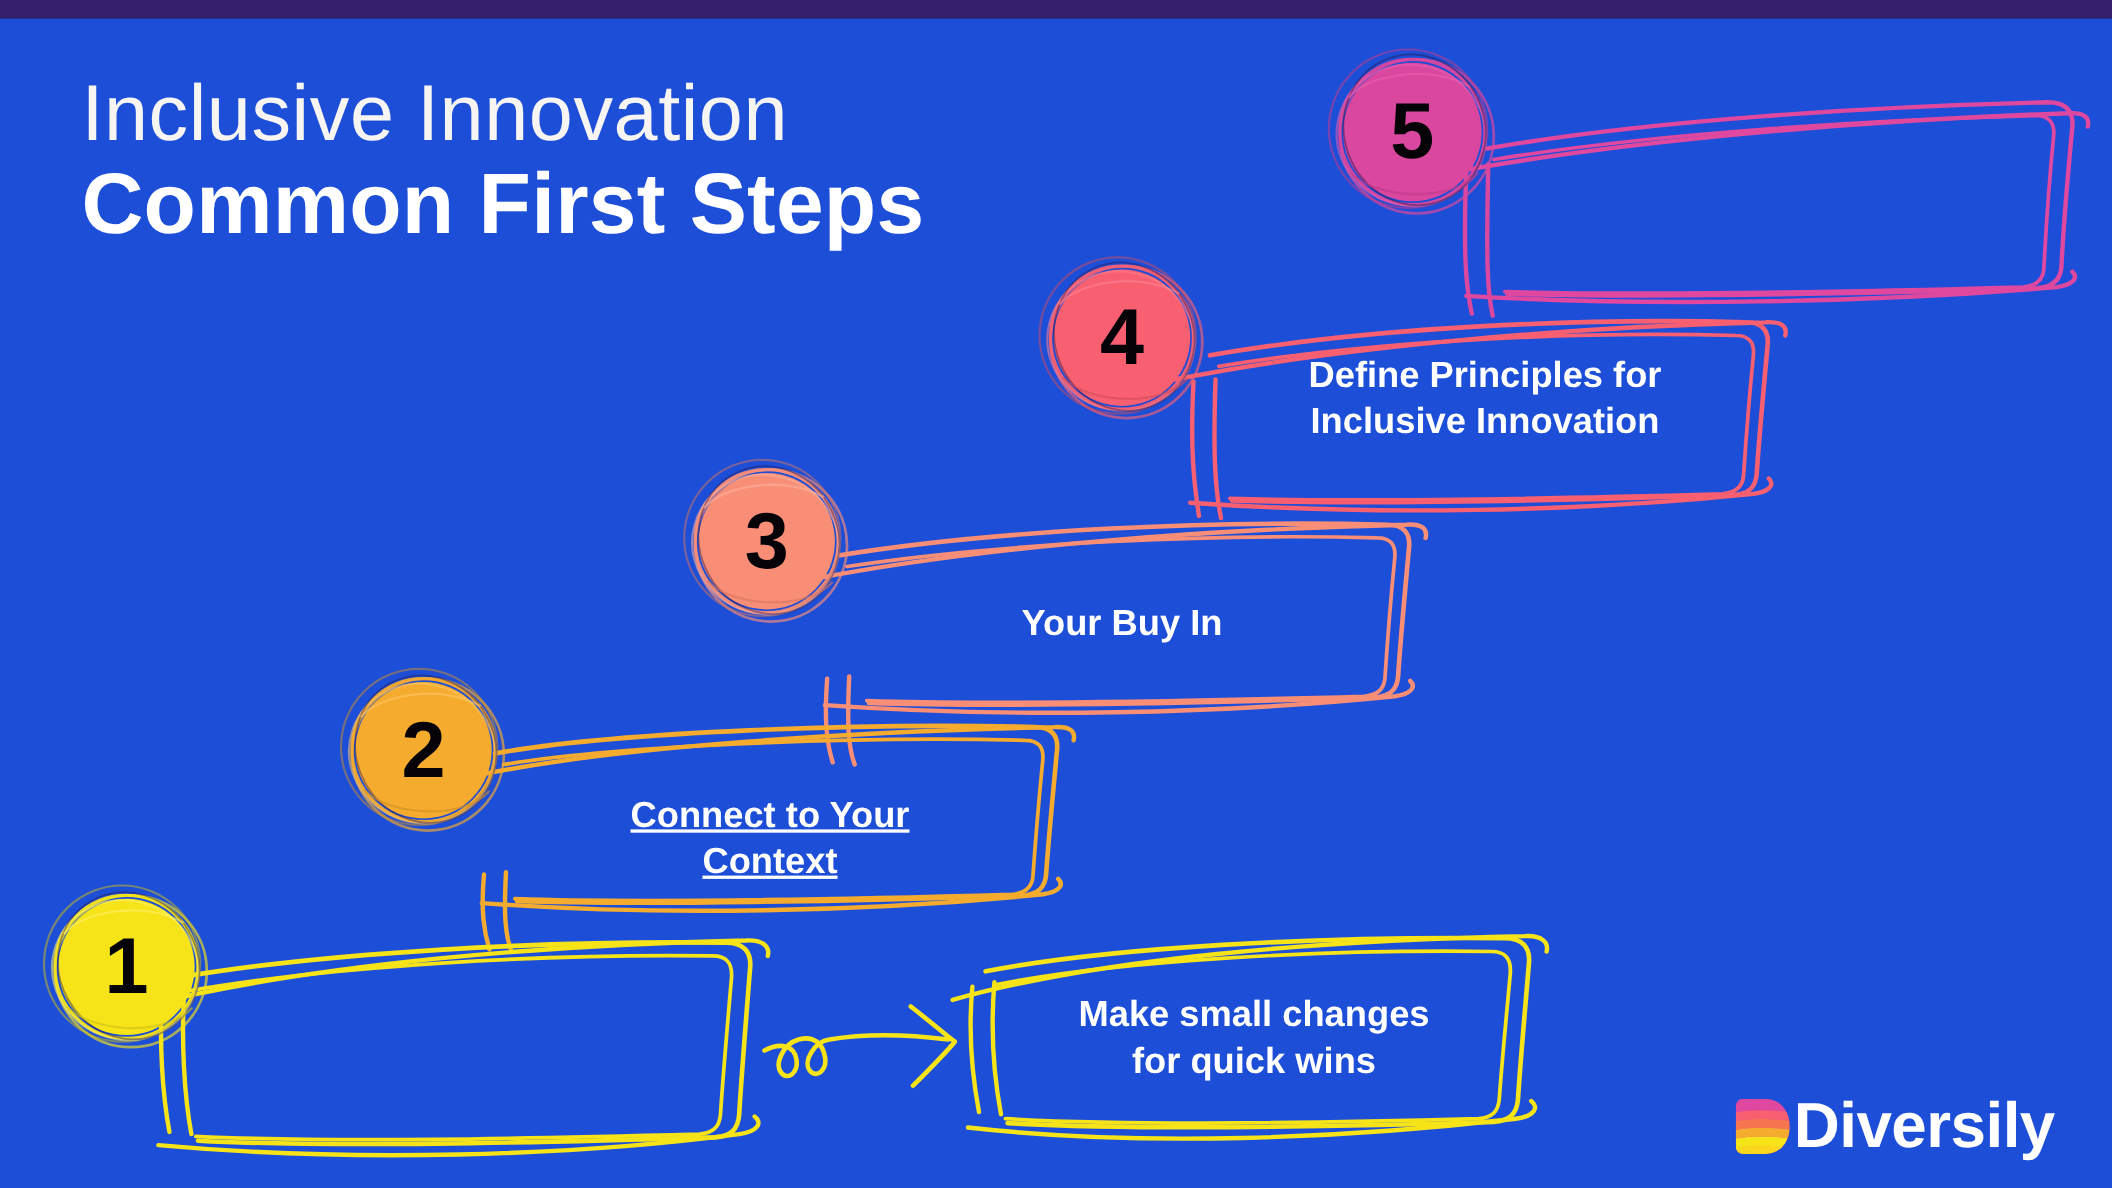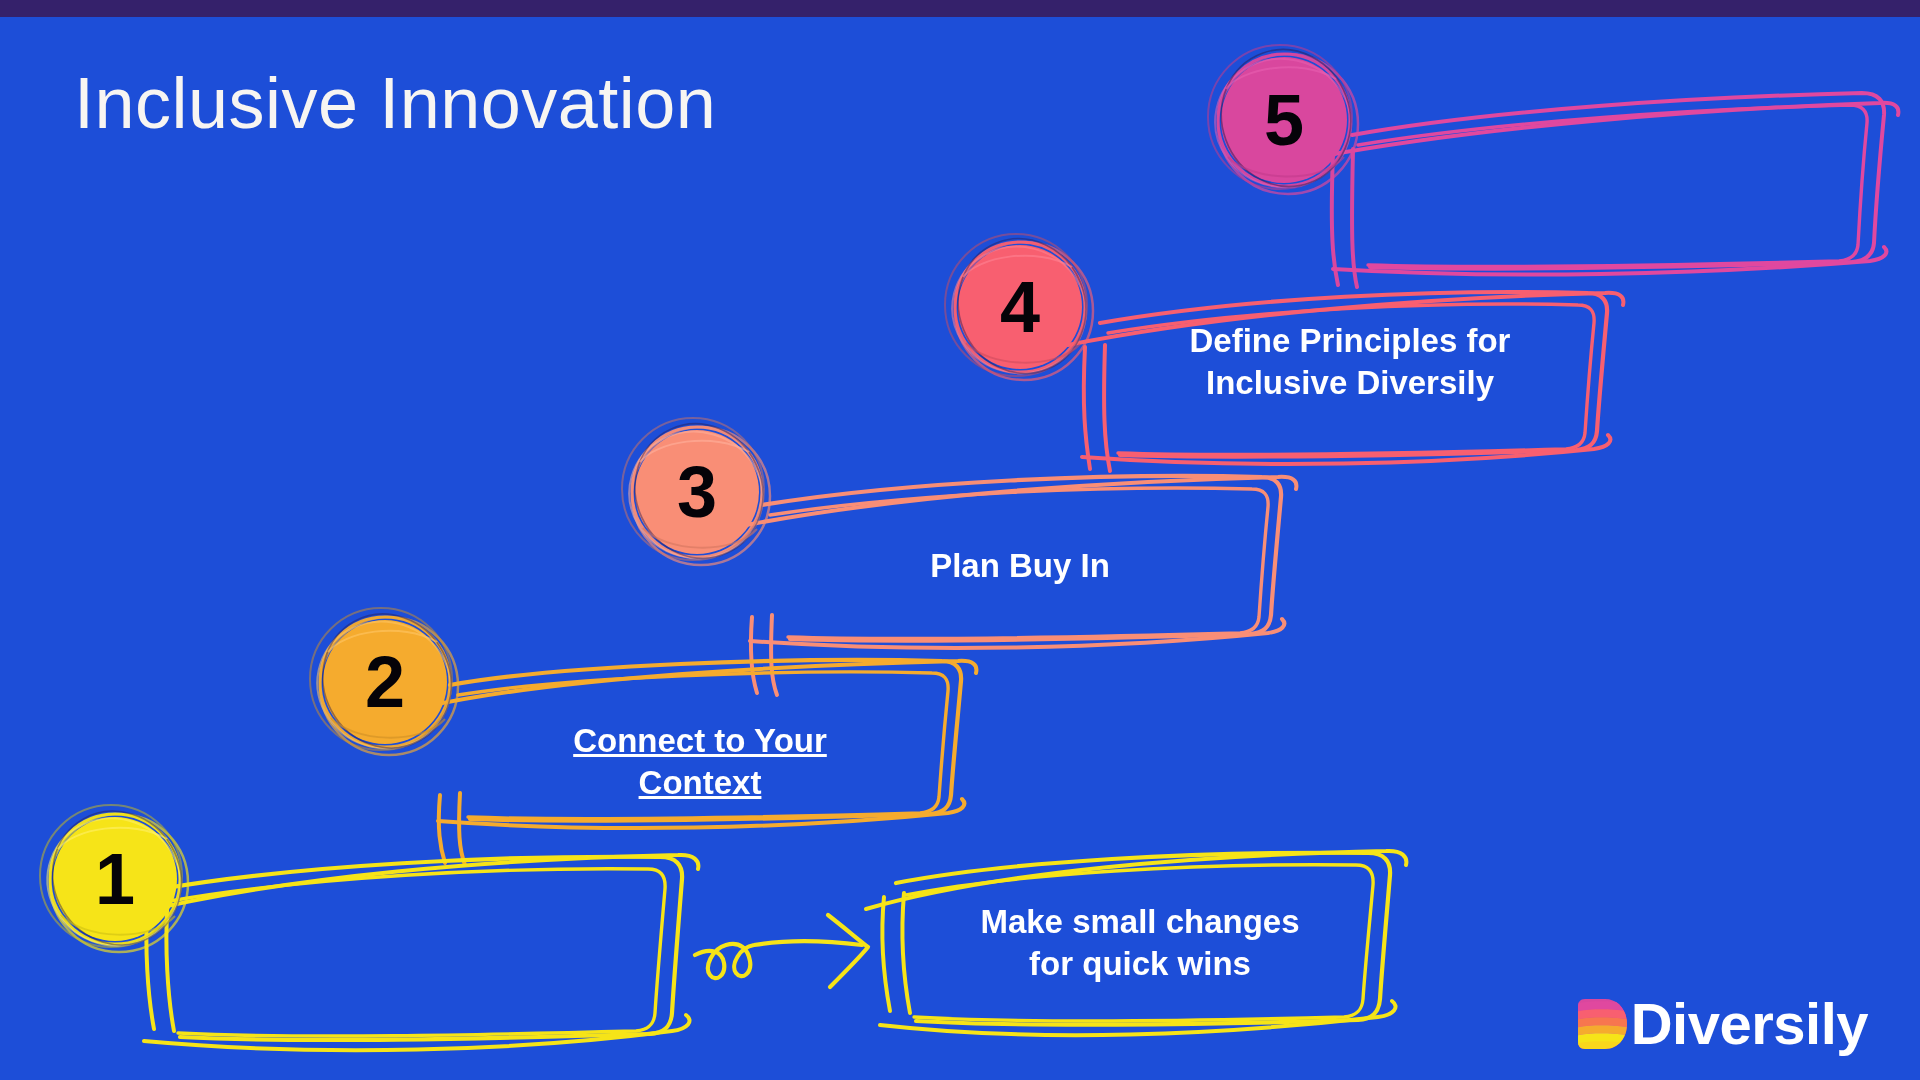--- a/index.html
+++ b/index.html
@@ -85,20 +85,21 @@
     line-height: 1;
   }
 </style>
 </head>
 <body>
 
 <div id="stage">
 
   <div id="title-block">
     <div id="title-line1">Inclusive Innovation</div>
+    <div id="title-line2">Common First Steps</div>
   </div>
 
   <svg class="svg-layer" viewBox="0 0 1920 1080">
 
     <g>
 
       <path d="M1333,135 C1330,220 1333,245 1338,268" stroke="#d9479e" stroke-width="4" fill="none" stroke-linecap="round"></path>
       <path d="M1353,132 C1351,220 1352,248 1357,270" stroke="#d9479e" stroke-width="4" fill="none" stroke-linecap="round"></path>
 
       <path d="M1352,118 C1500,92 1700,80 1862,76 C1878,76 1885,84 1884,98 C1880,140 1876,186 1874,226 C1873,238 1866,244 1852,245 C1690,250 1500,254 1370,250" stroke="#e0489f" stroke-width="4" fill="none" stroke-linecap="round" stroke-linejoin="round"></path>
@@ -226,23 +227,23 @@
   </div>
   <div class="step-num" style="left:325px; top:605px; width:120px; height:120px; font-size:72px;">
     <span>2</span>
   </div>
   <div class="step-num" style="left:55px; top:802px; width:120px; height:120px; font-size:72px;">
     <span>1</span>
   </div>
 
 
   <div class="step-label" style="left:1120px; top:303px; width:460px; font-size:33px;">Define Principles for
-Inclusive Diversily</div>
-
-  <div class="step-label" style="left:790px; top:528px; width:460px; font-size:33px;">Plan Buy In</div>
+Inclusive Innovation</div>
+
+  <div class="step-label" style="left:790px; top:528px; width:460px; font-size:33px;">Your Buy In</div>
 
   <div class="step-label" style="left:470px; top:703px; width:460px; font-size:33px;text-decoration:underline;">Connect to Your
 Context</div>
 
 
   <div class="step-label" style="left:915px; top:884px; width:450px; font-size:33px;">Make small changes
 for quick wins</div>
 
   <div id="logo">
     <svg id="logo-mark" viewBox="0 0 56 56">

